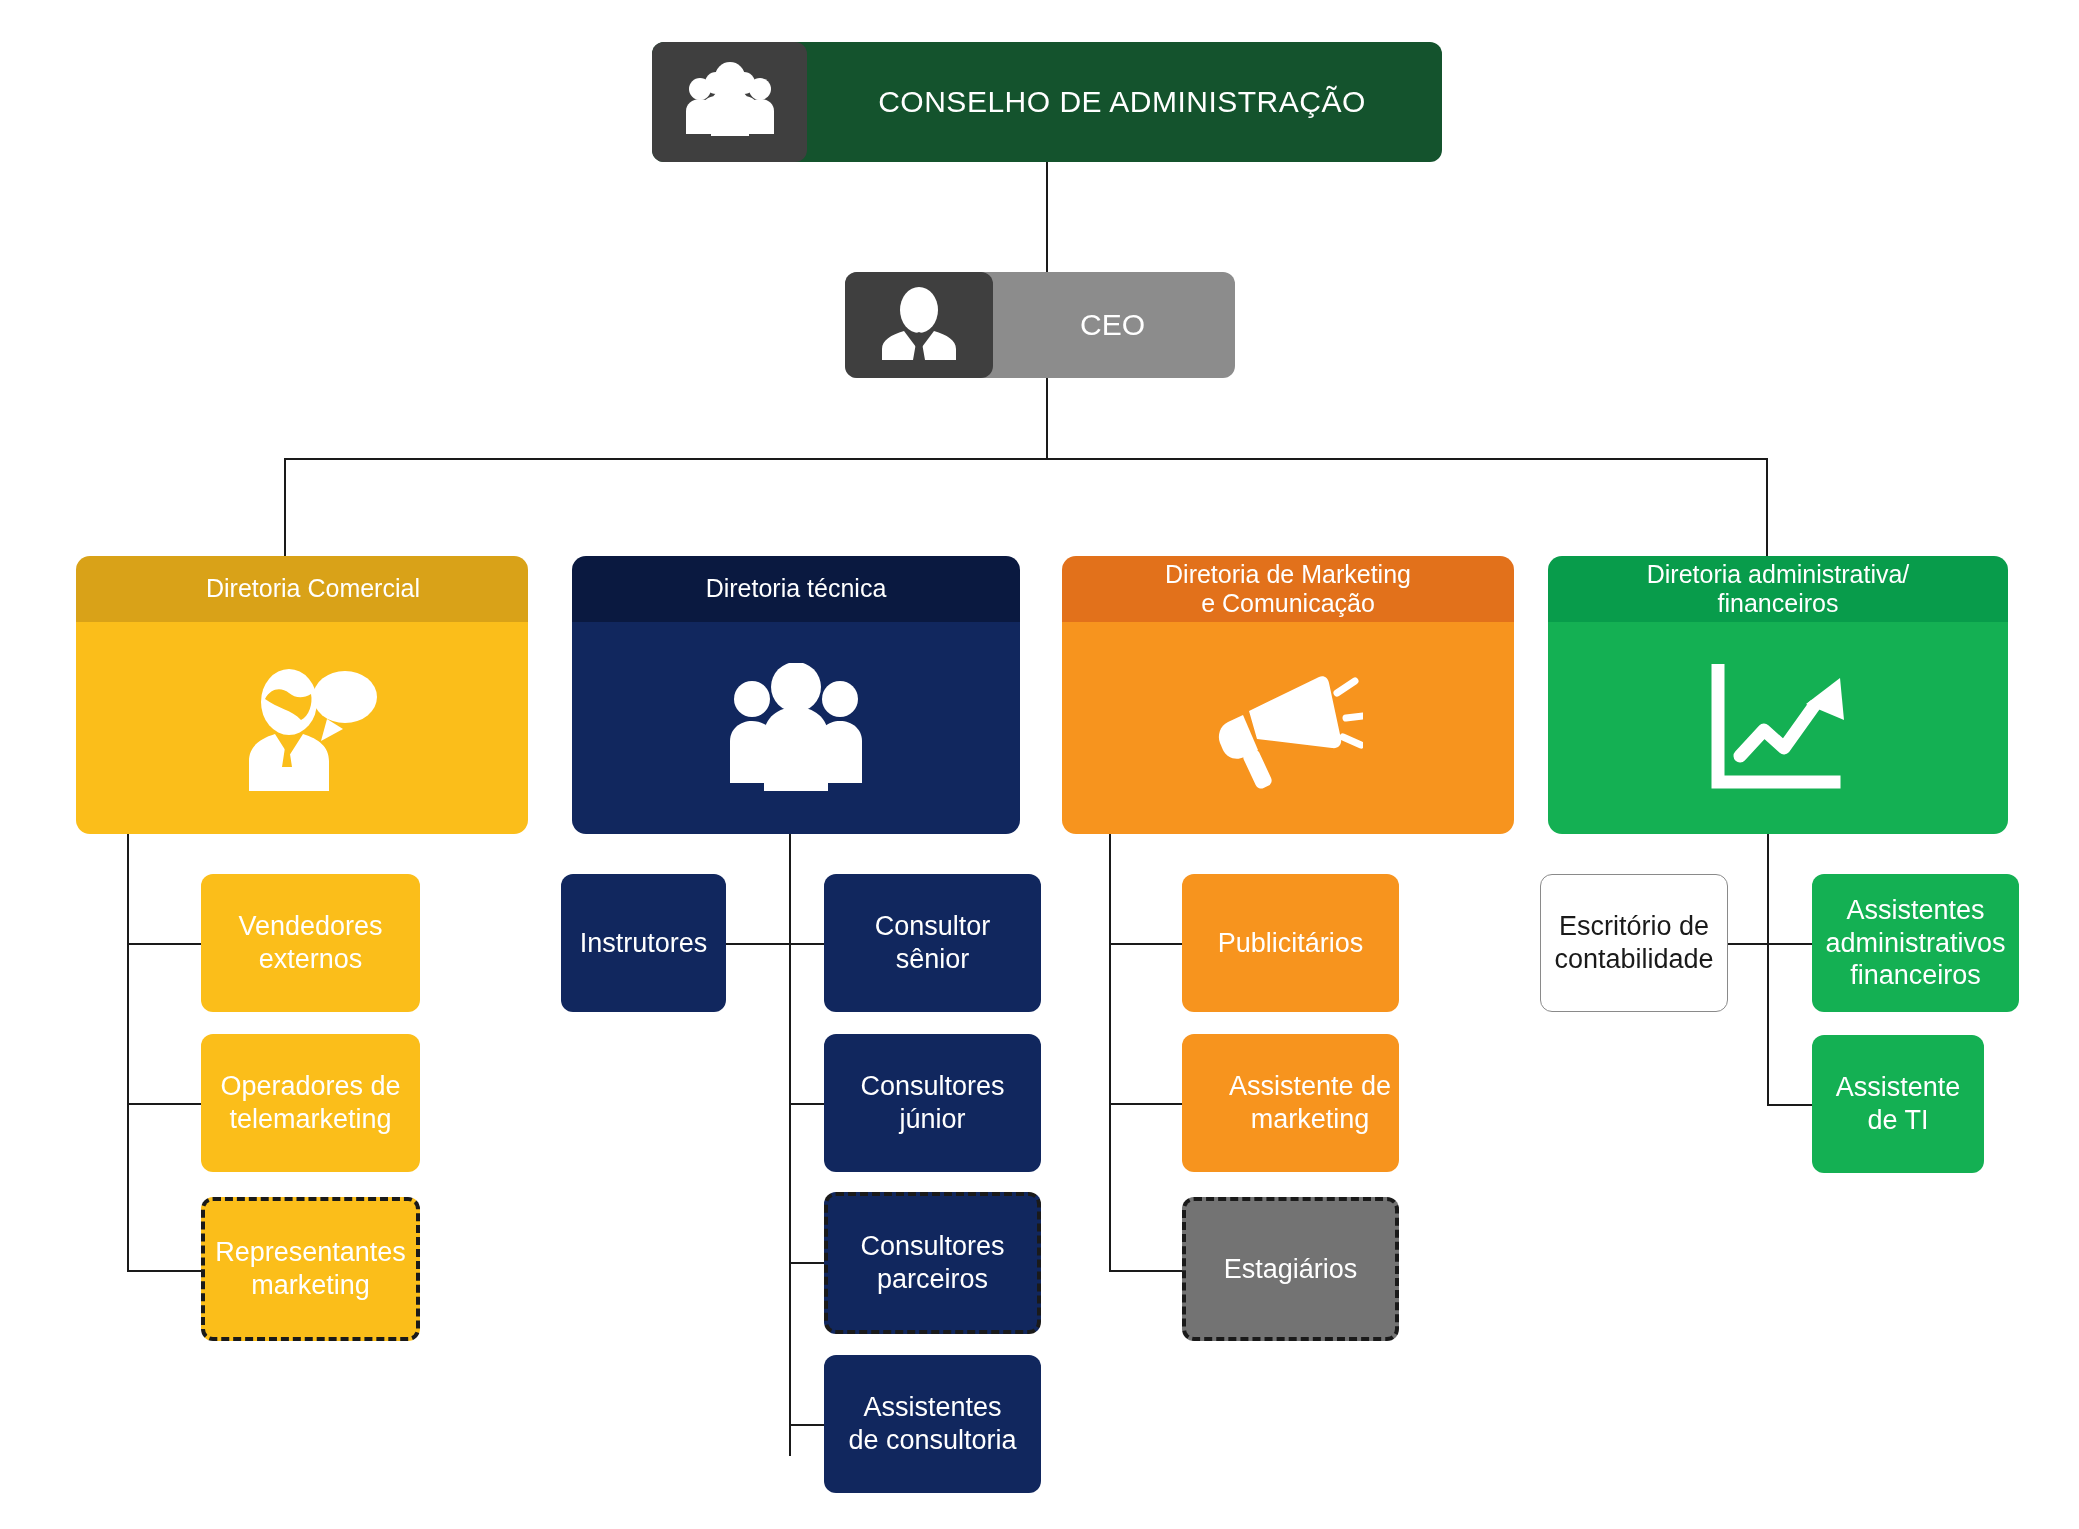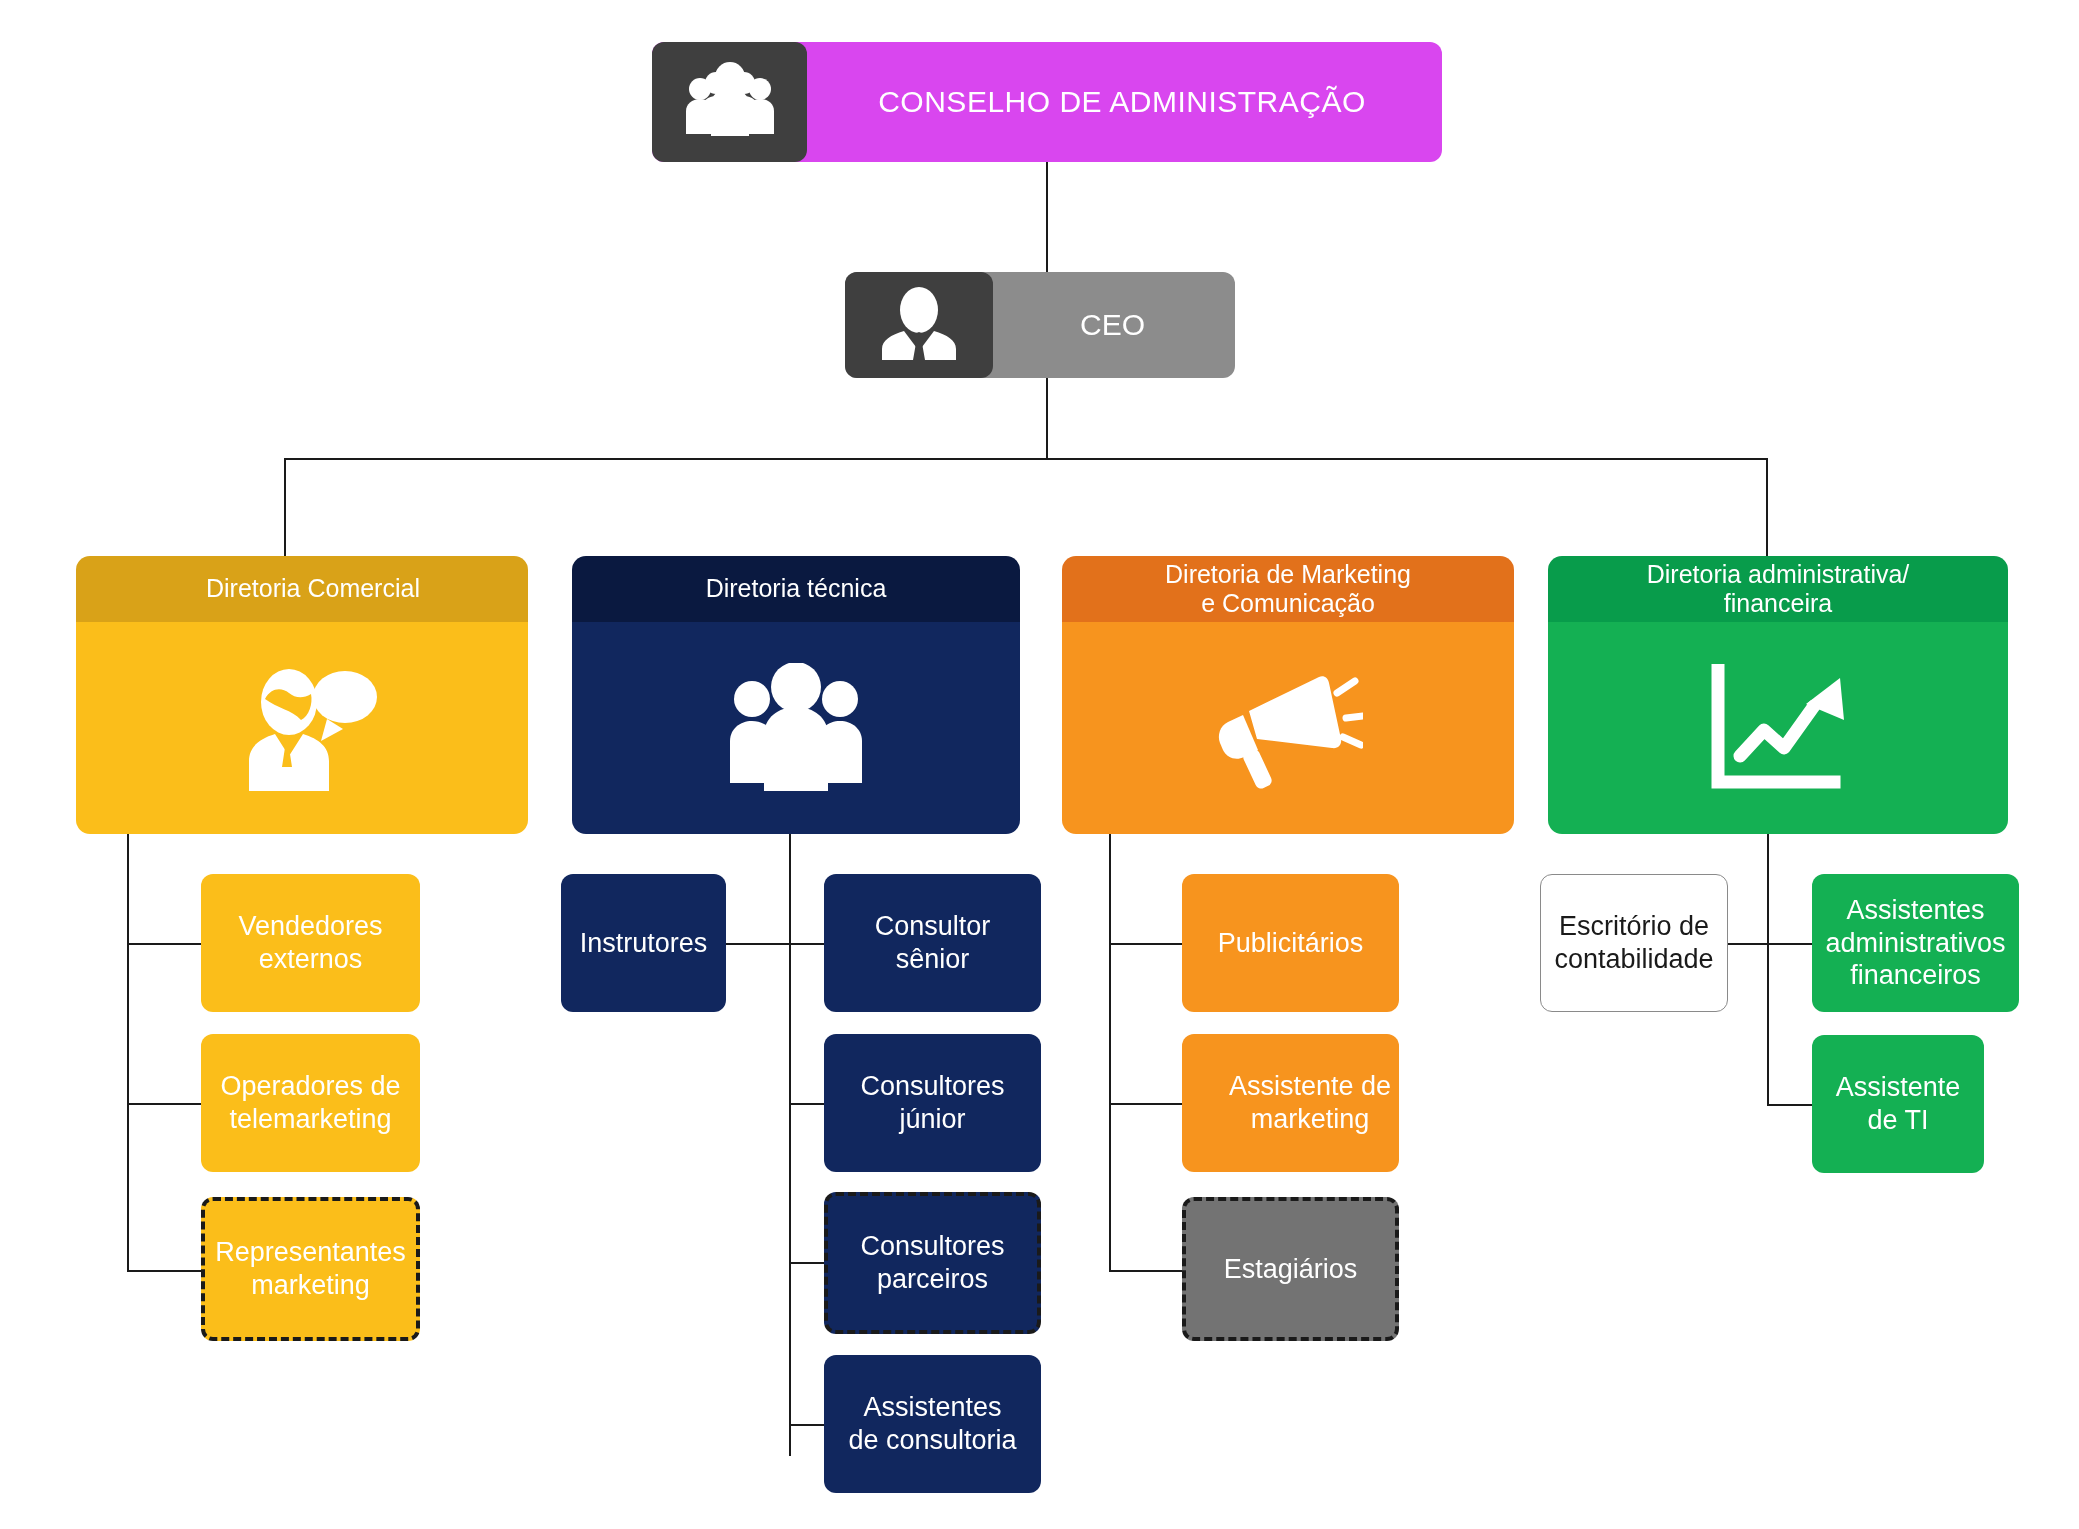--- a/index.html
+++ b/index.html
@@ -123,21 +123,21 @@
   <div class="line hline" style="left:1109px;top:943px;width:73px;height:2px;"></div>
   <div class="line hline" style="left:1109px;top:1103px;width:73px;height:2px;"></div>
   <div class="line hline" style="left:1109px;top:1270px;width:73px;height:2px;"></div>
 
   <div class="line vline" style="left:1767px;top:834px;width:2px;height:272px;"></div>
   <div class="line hline" style="left:1728px;top:943px;width:41px;height:2px;"></div>
   <div class="line hline" style="left:1767px;top:943px;width:45px;height:2px;"></div>
   <div class="line hline" style="left:1767px;top:1104px;width:45px;height:2px;"></div>
 
   <div class="banner" style="left:652px;top:42px;width:790px;height:120px;">
-    <div class="body" style="background:#d946ef;font-size:30px;letter-spacing:0.5px;padding-left:150px;">
+    <div class="body" style="background:#14532d;font-size:30px;letter-spacing:0.5px;padding-left:150px;">
       <span>CONSELHO DE ADMINISTRAÇÃO</span>
     </div>
     <div class="iconbox" style="background:#3f3f3f;width:155px;height:120px;">
       <svg width="104" height="80" viewBox="0 0 104 80" fill="#ffffff" aria-hidden="true">
         <circle cx="22" cy="27" r="11"></circle>
         <path d="M8 72V49c0-7 6-12 14-12s14 5 14 12v23z"></path>
         <circle cx="82" cy="27" r="11"></circle>
         <path d="M68 72V49c0-7 6-12 14-12s14 5 14 12v23z"></path>
         <circle cx="38" cy="21" r="11"></circle>
         <path d="M24 70V46c0-7 6-12 14-12s14 5 14 12v24z"></path>
@@ -255,21 +255,21 @@
     <span>Assistente de
 marketing</span>
   </div>
   <div class="leaf dashed" style="left:1182px;top:1197px;width:217px;height:144px;background:#737373;font-size:27px;white-space:pre-line;">
     <span>Estagiários</span>
   </div>
 
   <div class="dept" style="left:1548px;top:556px;width:460px;height:278px;">
     <div class="head" style="background:#089c4b;height:66px;font-size:25px;white-space:pre-line;">
       <span>Diretoria  administrativa/
-financeira</span>
+financeiros</span>
     </div>
     <div class="iconwrap" style="background:#14b053;">
       <svg width="148" height="128" viewBox="0 0 148 128" fill="none" aria-hidden="true">
         <path d="M14 6v112h116" stroke="#ffffff" stroke-width="13" stroke-linecap="square"></path>
         <path d="M36 92l24-26 20 18 30-42" stroke="#ffffff" stroke-width="13" stroke-linejoin="round" stroke-linecap="round"></path>
         <path d="M136 14l4 42-38-16z" fill="#ffffff"></path>
       </svg>
     </div>
   </div>
 

